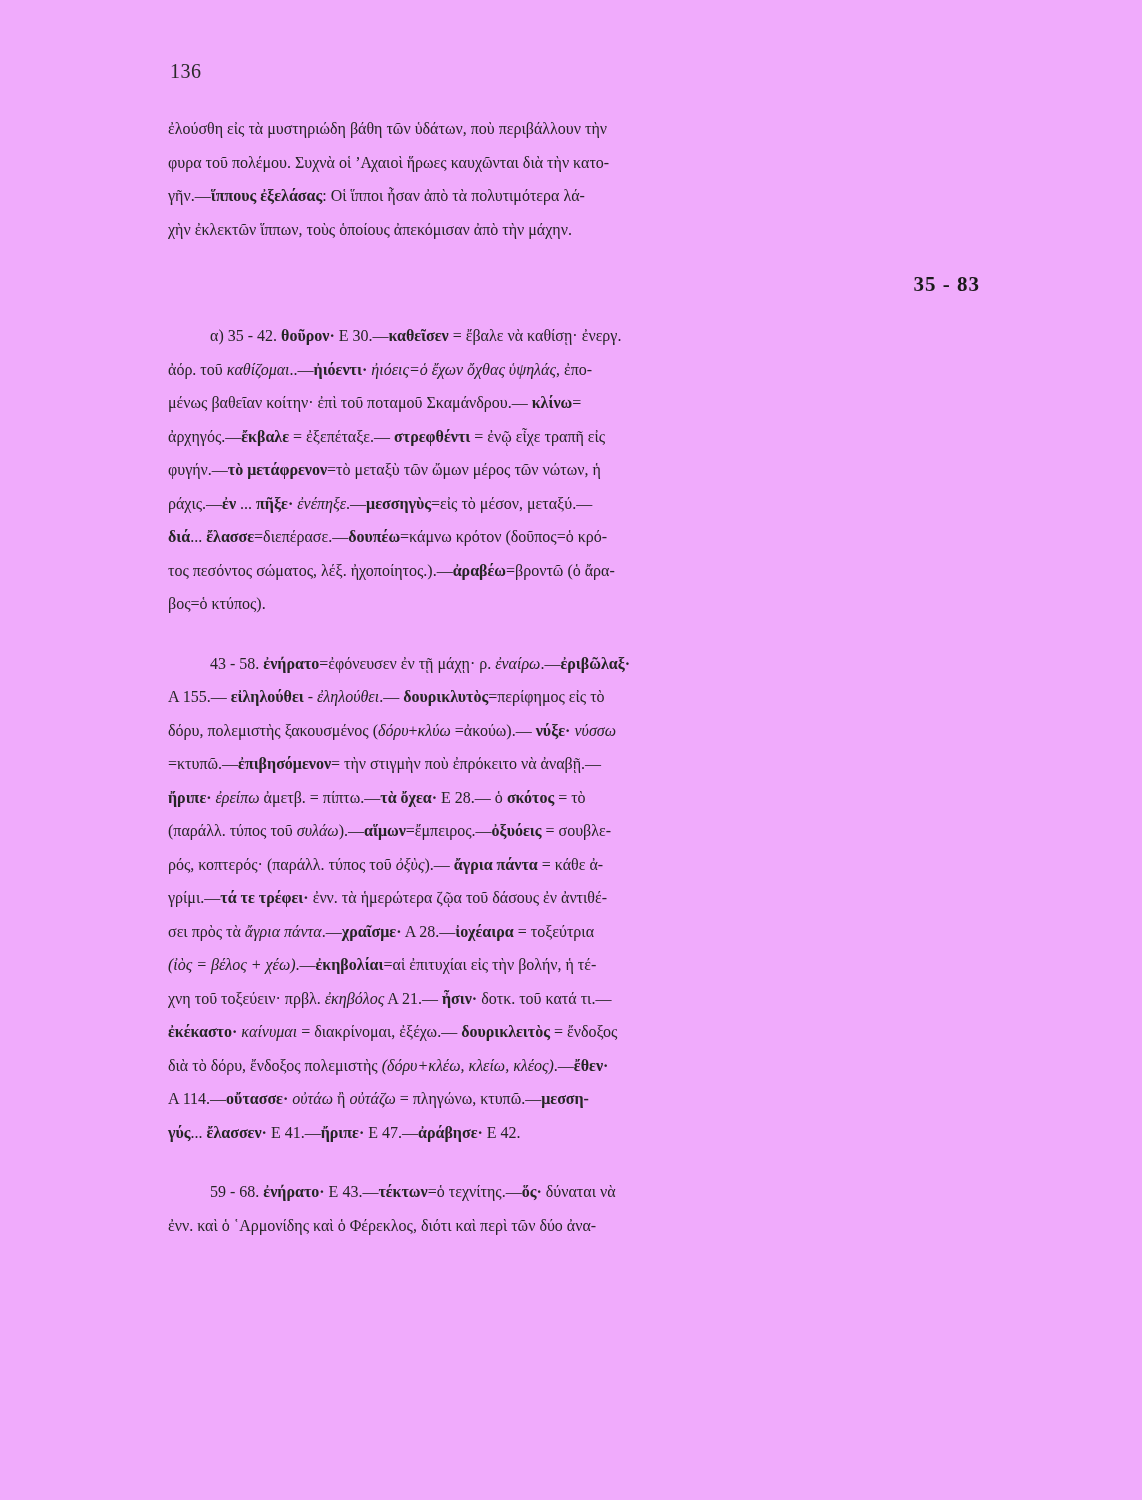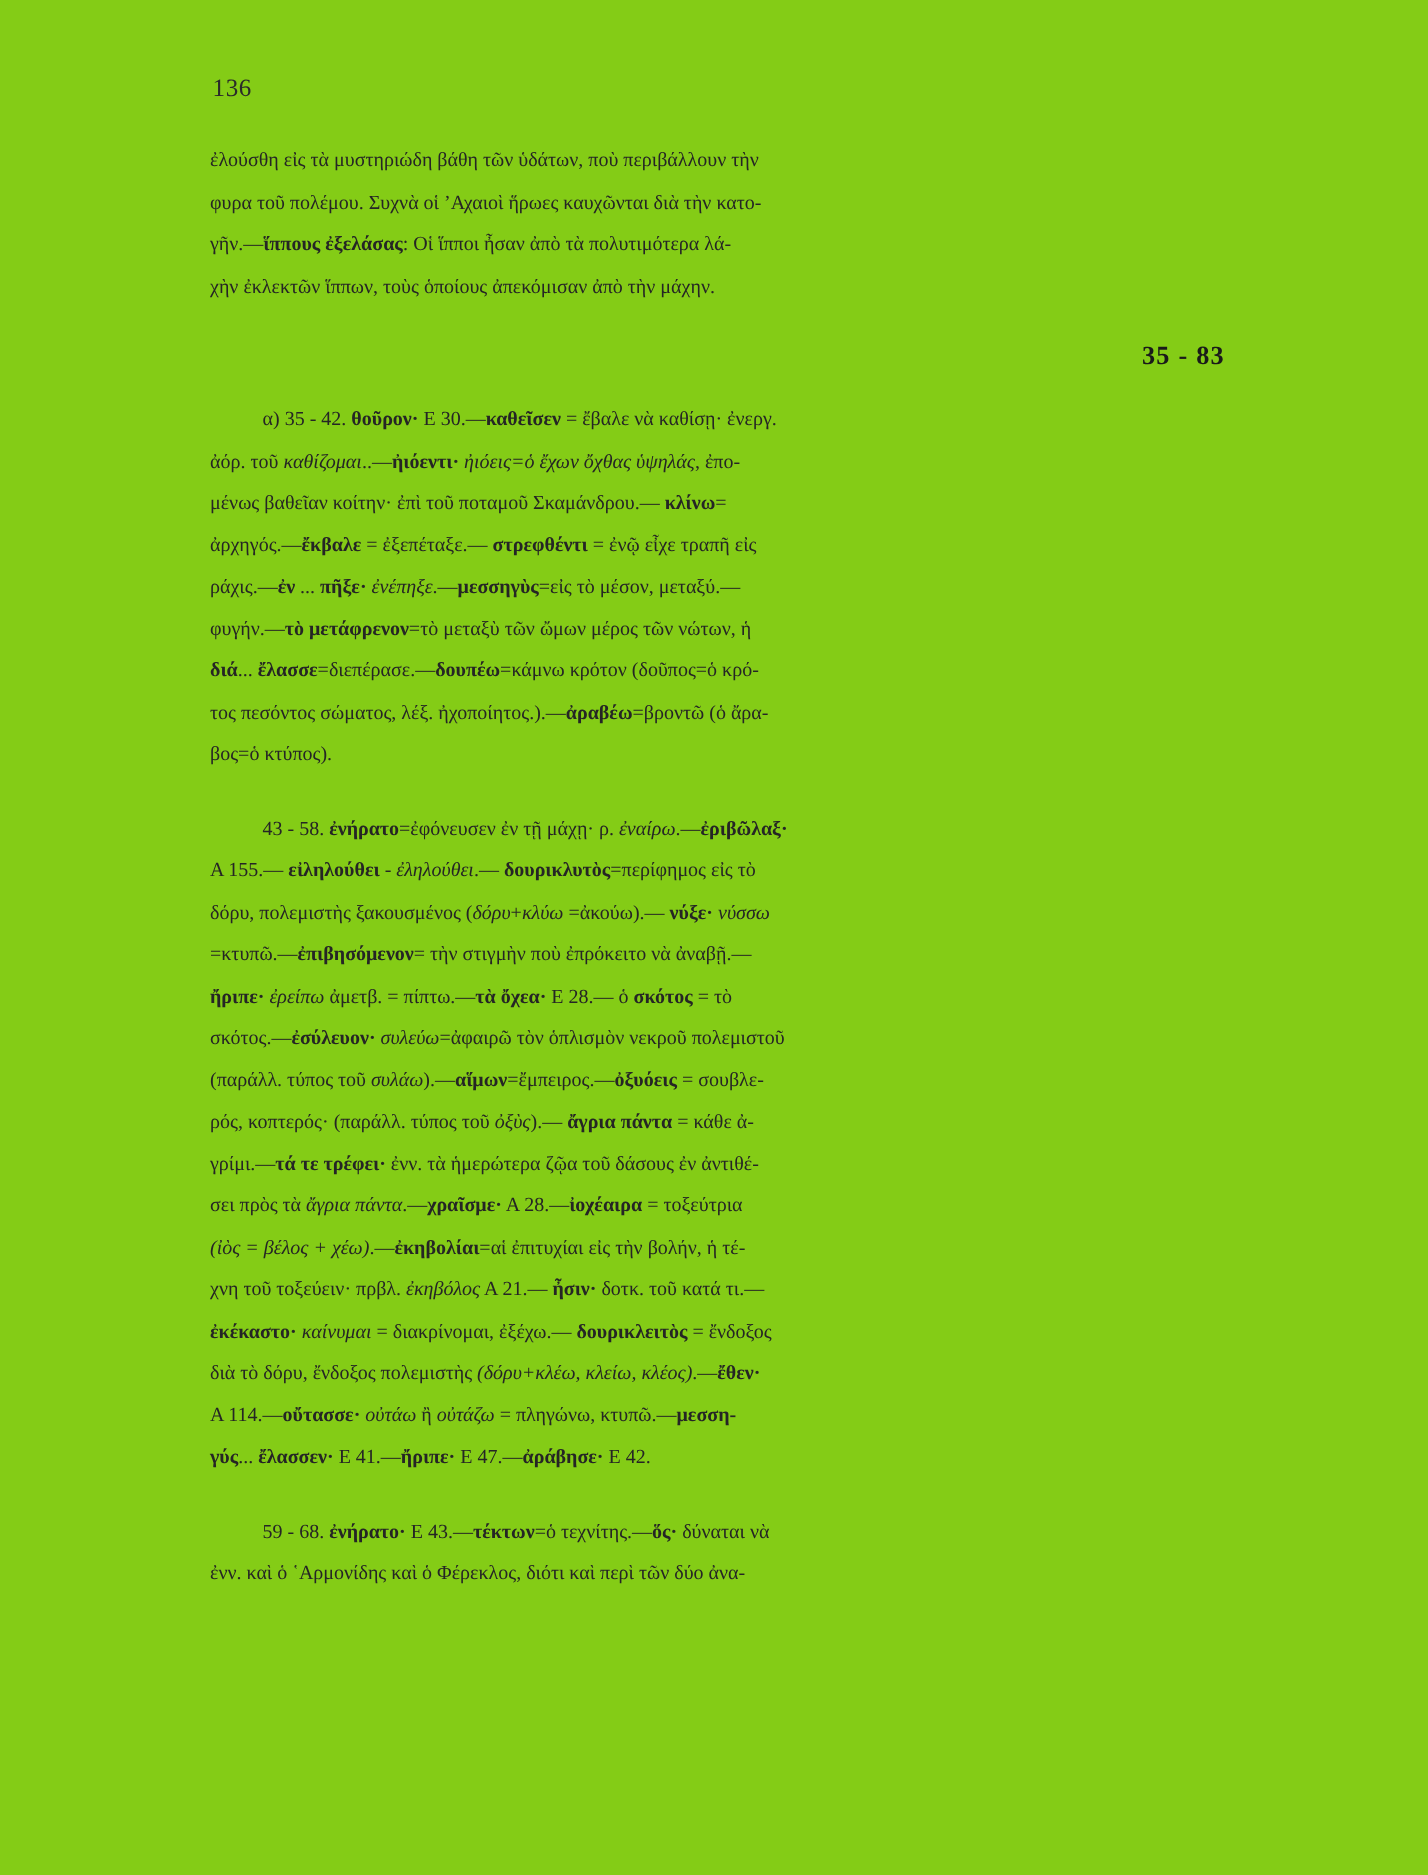--- a/index.html
+++ b/index.html
@@ -10,21 +10,21 @@
     width: 1142px;
     height: 1500px;
     background: #ffffff;
     font-family: "Liberation Serif", serif;
     color: #1a1a1a;
   }
   .page {
     position: relative;
     width: 1142px;
     height: 1500px;
-    background: #84cc16;
+    background: #f0abfc;
     overflow: hidden;
   }
   .page-number {
     position: absolute;
     left: 170px;
     top: 60px;
     font-size: 20px;
     color: #2a2a2a;
     letter-spacing: 0.5px;
   }
@@ -80,36 +80,35 @@
       <p><span>χὴν ἐκλεκτῶν ἵππων, τοὺς ὁποίους ἀπεκόμισαν ἀπὸ τὴν μάχην.</span></p>
     </div>
 
     <div class="section-head">35 - 83</div>
 
     <div class="block">
       <p class="indent-first"><span>α) 35 - 42. </span><b class="lemma">θοῦρον·</b><span> Ε 30.—</span><b class="lemma">καθεῖσεν</b><span> = ἔβαλε νὰ καθίσῃ· ἐνεργ.</span></p>
       <p><span>ἀόρ. τοῦ </span><i class="gloss">καθίζομαι</i><span>..—</span><b class="lemma">ἠιόεντι·</b><i class="gloss"> ἠιόεις=ὁ ἔχων ὄχθας ὑψηλάς</i><span>, ἐπο-</span></p>
       <p><span>μένως βαθεῖαν κοίτην· ἐπὶ τοῦ ποταμοῦ Σκαμάνδρου.— </span><b class="lemma">κλίνω</b><span>=</span></p>
       <p><span>ἀρχηγός.—</span><b class="lemma">ἔκβαλε</b><span> = ἐξεπέταξε.— </span><b class="lemma">στρεφθέντι</b><span> = ἐνῷ εἶχε τραπῆ εἰς</span></p>
+      <p><span>φυγήν.—</span><b class="lemma">τὸ μετάφρενον</b><span>=τὸ μεταξὺ τῶν ὤμων μέρος τῶν νώτων, ἡ</span></p>
       <p><span>ράχις.—</span><b class="lemma">ἐν</b><span> ... </span><b class="lemma">πῆξε·</b><i class="gloss"> ἐνέπηξε</i><span>.—</span><b class="lemma">μεσσηγὺς</b><span>=εἰς τὸ μέσον, μεταξύ.—</span></p>
-      <p><span>φυγήν.—</span><b class="lemma">τὸ μετάφρενον</b><span>=τὸ μεταξὺ τῶν ὤμων μέρος τῶν νώτων, ἡ</span></p>
       <p><b class="lemma">διά</b><span>... </span><b class="lemma">ἔλασσε</b><span>=διεπέρασε.—</span><b class="lemma">δουπέω</b><span>=κάμνω κρότον (δοῦπος=ὁ κρό-</span></p>
       <p><span>τος πεσόντος σώματος, λέξ. ἠχοποίητος.).—</span><b class="lemma">ἀραβέω</b><span>=βροντῶ (ὁ ἄρα-</span></p>
       <p><span>βος=ὁ κτύπος).</span></p>
     </div>
 
     <div class="gap"></div>
 
     <div class="block">
       <p class="indent-first"><span>43 - 58. </span><b class="lemma">ἐνήρατο</b><span>=ἐφόνευσεν ἐν τῇ μάχῃ· ρ. </span><i class="gloss">ἐναίρω</i><span>.—</span><b class="lemma">ἐριβῶλαξ·</b></p>
       <p><span>Α 155.— </span><b class="lemma">εἰληλούθει</b><span> - </span><i class="gloss">ἐληλούθει</i><span>.— </span><b class="lemma">δουρικλυτὸς</b><span>=περίφημος εἰς τὸ</span></p>
       <p><span>δόρυ, πολεμιστὴς ξακουσμένος (</span><i class="gloss">δόρυ</i><span>+</span><i class="gloss">κλύω</i><span> =ἀκούω).— </span><b class="lemma">νύξε·</b><i class="gloss"> νύσσω</i></p>
       <p><span>=κτυπῶ.—</span><b class="lemma">ἐπιβησόμενον</b><span>= τὴν στιγμὴν ποὺ ἐπρόκειτο νὰ ἀναβῇ.—</span></p>
       <p><b class="lemma">ἤριπε·</b><i class="gloss"> ἐρείπω</i><span> ἀμετβ. = πίπτω.—</span><b class="lemma">τὰ ὄχεα·</b><span> Ε 28.— ὁ </span><b class="lemma">σκότος</b><span> = τὸ</span></p>
-      <p><span>σκότος.—</span><b class="lemma">ἐσύλευον·</b><i class="gloss"> συλεύω</i><span>=ἀφαιρῶ τὸν ὁπλισμὸν νεκροῦ πολεμιστοῦ</span></p>
       <p><span>(παράλλ. τύπος τοῦ </span><i class="gloss">συλάω</i><span>).—</span><b class="lemma">αἵμων</b><span>=ἔμπειρος.—</span><b class="lemma">ὀξυόεις</b><span> = σουβλε-</span></p>
       <p><span>ρός, κοπτερός· (παράλλ. τύπος τοῦ </span><i class="gloss">ὀξὺς</i><span>).— </span><b class="lemma">ἄγρια πάντα</b><span> = κάθε ἀ-</span></p>
       <p><span>γρίμι.—</span><b class="lemma">τά τε τρέφει·</b><span> ἐνν. τὰ ἡμερώτερα ζῷα τοῦ δάσους ἐν ἀντιθέ-</span></p>
       <p><span>σει πρὸς τὰ </span><i class="gloss">ἄγρια πάντα</i><span>.—</span><b class="lemma">χραῖσμε·</b><span> Α 28.—</span><b class="lemma">ἰοχέαιρα</b><span> = τοξεύτρια</span></p>
       <p><i class="gloss">(ἰὸς = βέλος + χέω)</i><span>.—</span><b class="lemma">ἐκηβολίαι</b><span>=αἱ ἐπιτυχίαι εἰς τὴν βολήν, ἡ τέ-</span></p>
       <p><span>χνη τοῦ τοξεύειν· πρβλ. </span><i class="gloss">ἐκηβόλος</i><span> Α 21.— </span><b class="lemma">ἦσιν·</b><span> δοτκ. τοῦ κατά τι.—</span></p>
       <p><b class="lemma">ἐκέκαστο·</b><i class="gloss"> καίνυμαι</i><span> = διακρίνομαι, ἐξέχω.— </span><b class="lemma">δουρικλειτὸς</b><span> = ἔνδοξος</span></p>
       <p><span>διὰ τὸ δόρυ, ἔνδοξος πολεμιστὴς </span><i class="gloss">(δόρυ+κλέω, κλείω, κλέος)</i><span>.—</span><b class="lemma">ἔθεν·</b></p>
       <p><span>Α 114.—</span><b class="lemma">οὔτασσε·</b><i class="gloss"> οὐτάω</i><span> ἢ </span><i class="gloss">οὐτάζω</i><span> = πληγώνω, κτυπῶ.—</span><b class="lemma">μεσση-</b></p>
       <p><b class="lemma">γύς</b><span>... </span><b class="lemma">ἔλασσεν·</b><span> Ε 41.—</span><b class="lemma">ἤριπε·</b><span> Ε 47.—</span><b class="lemma">ἀράβησε·</b><span> Ε 42.</span></p>

